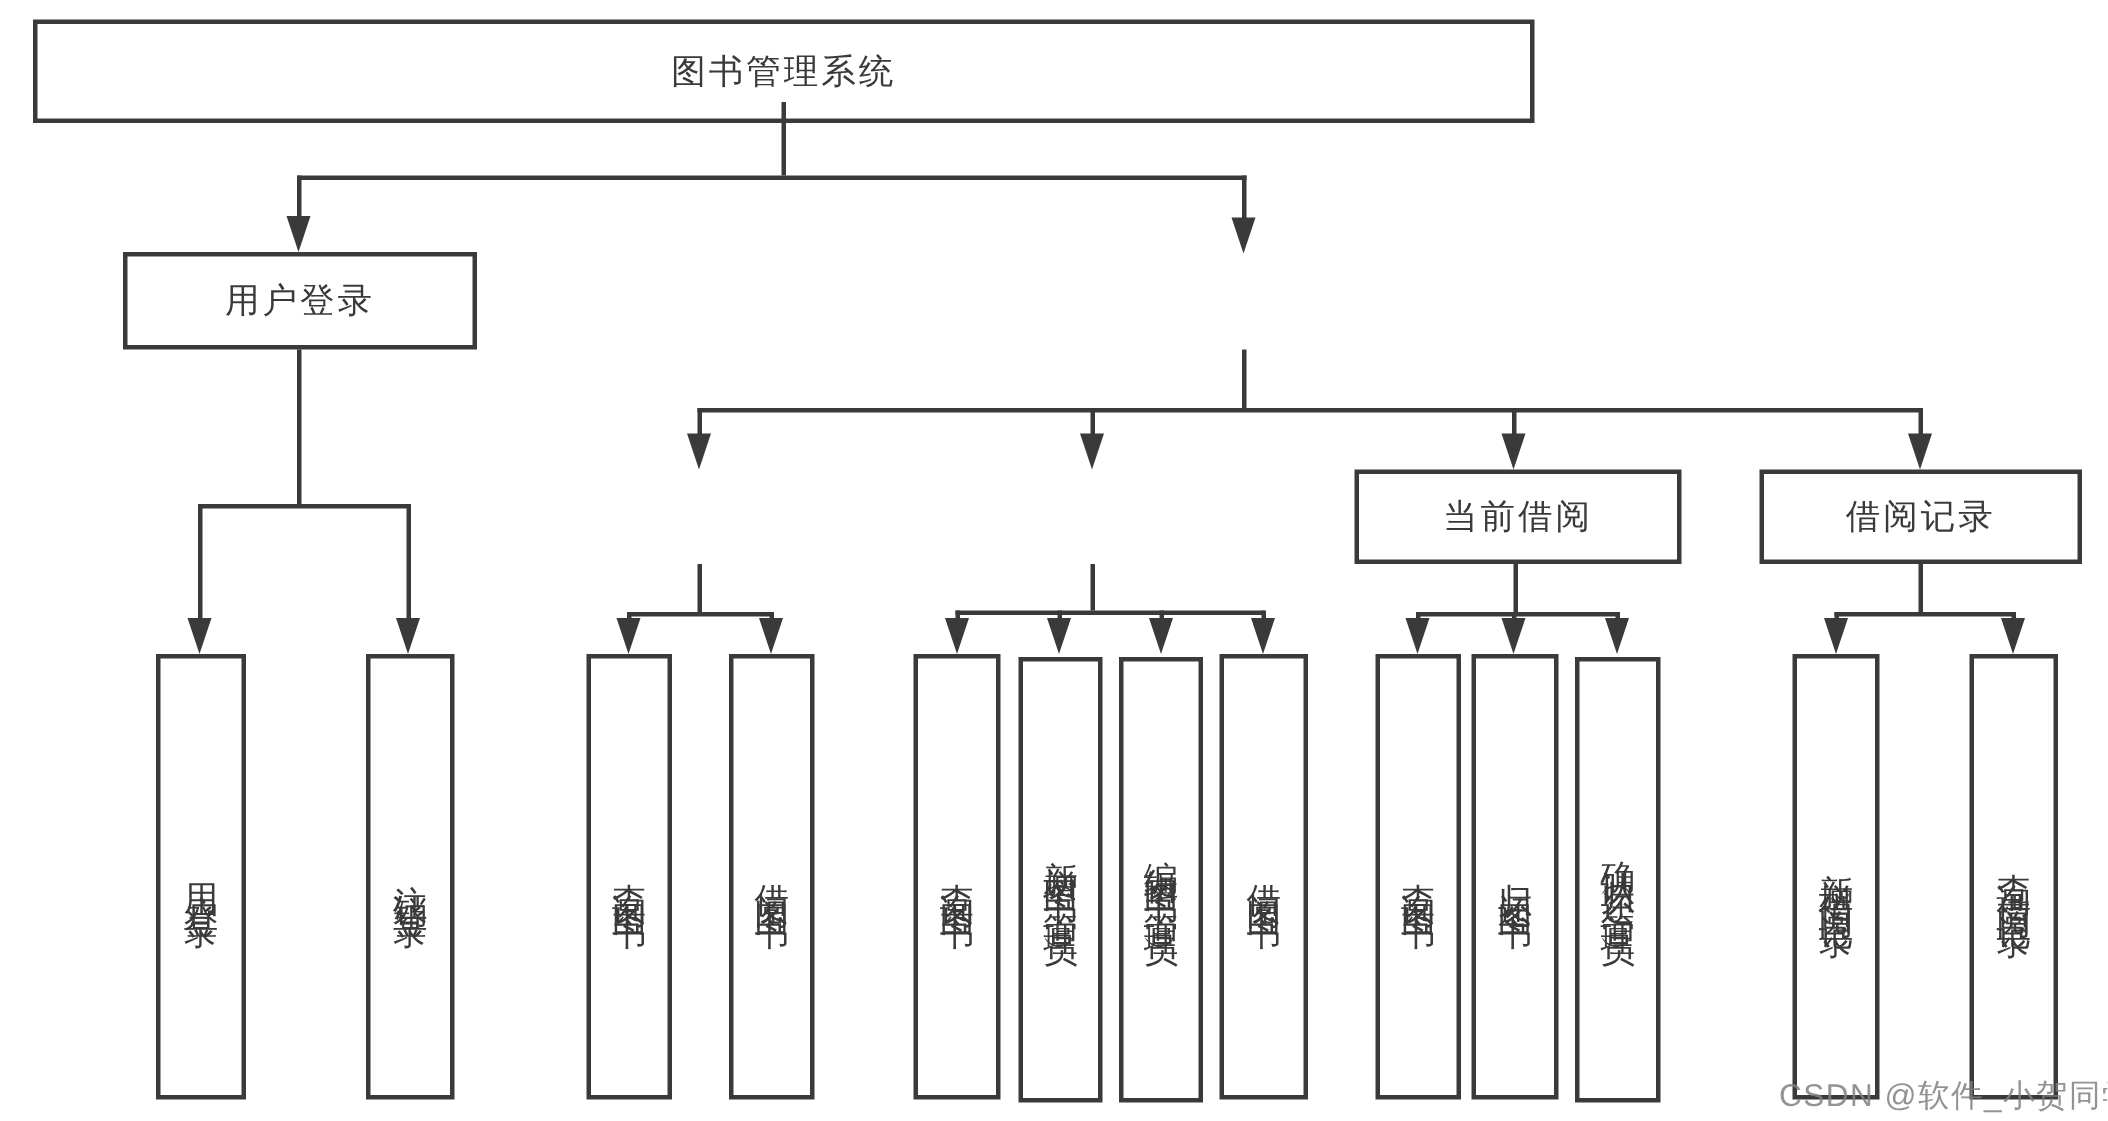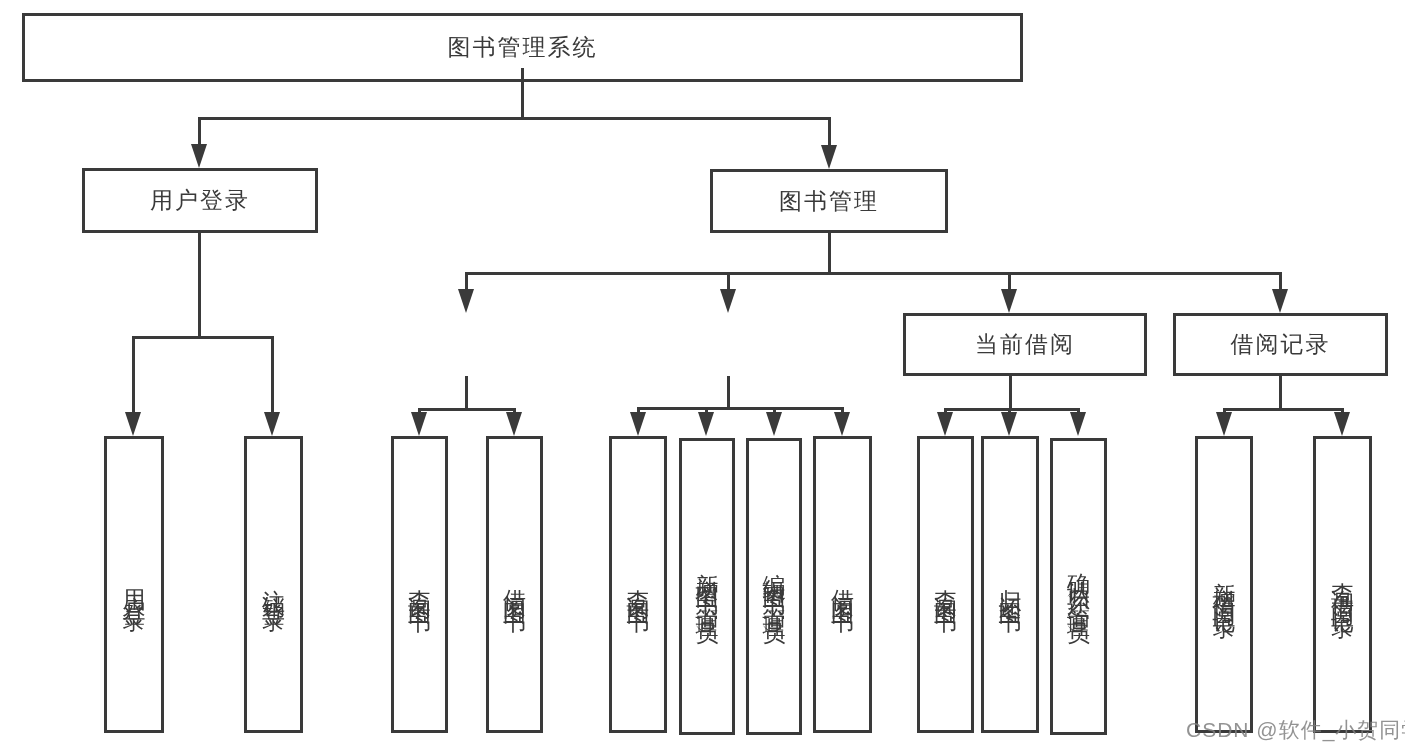--- a/index.html
+++ b/index.html
@@ -36,27 +36,24 @@
 <div class="stage">
 
   <div class="box hbox" style="left:22px; top:13px; width:1001px; height:69px;">
     <span>图书管理系统</span>
   </div>
 
   <div class="box hbox" style="left:82px; top:168px; width:236px; height:65px;">
     <span>用户登录</span>
   </div>
 
-  <div class="box hbox" style="left:710px; top:169px; width:238px; height:64px;">
-    <span>图书管理</span>
-  </div>
 
 
 
-  <div class="box hbox" style="left:903px; top:313px; width:244px; height:63px;">
+  <div class="box hbox" style="left:903px; top:313px; width:218px; height:63px;">
     <span>当前借阅</span>
   </div>
 
   <div class="box hbox" style="left:1173px; top:313px; width:215px; height:63px;text-align:center;">
     <span>借阅记录</span>
   </div>
 
   <div class="box vbox" style="left:104px; top:436px; width:60px; height:297px;">
     <span class="vlabel">用户登录</span>
   </div>

